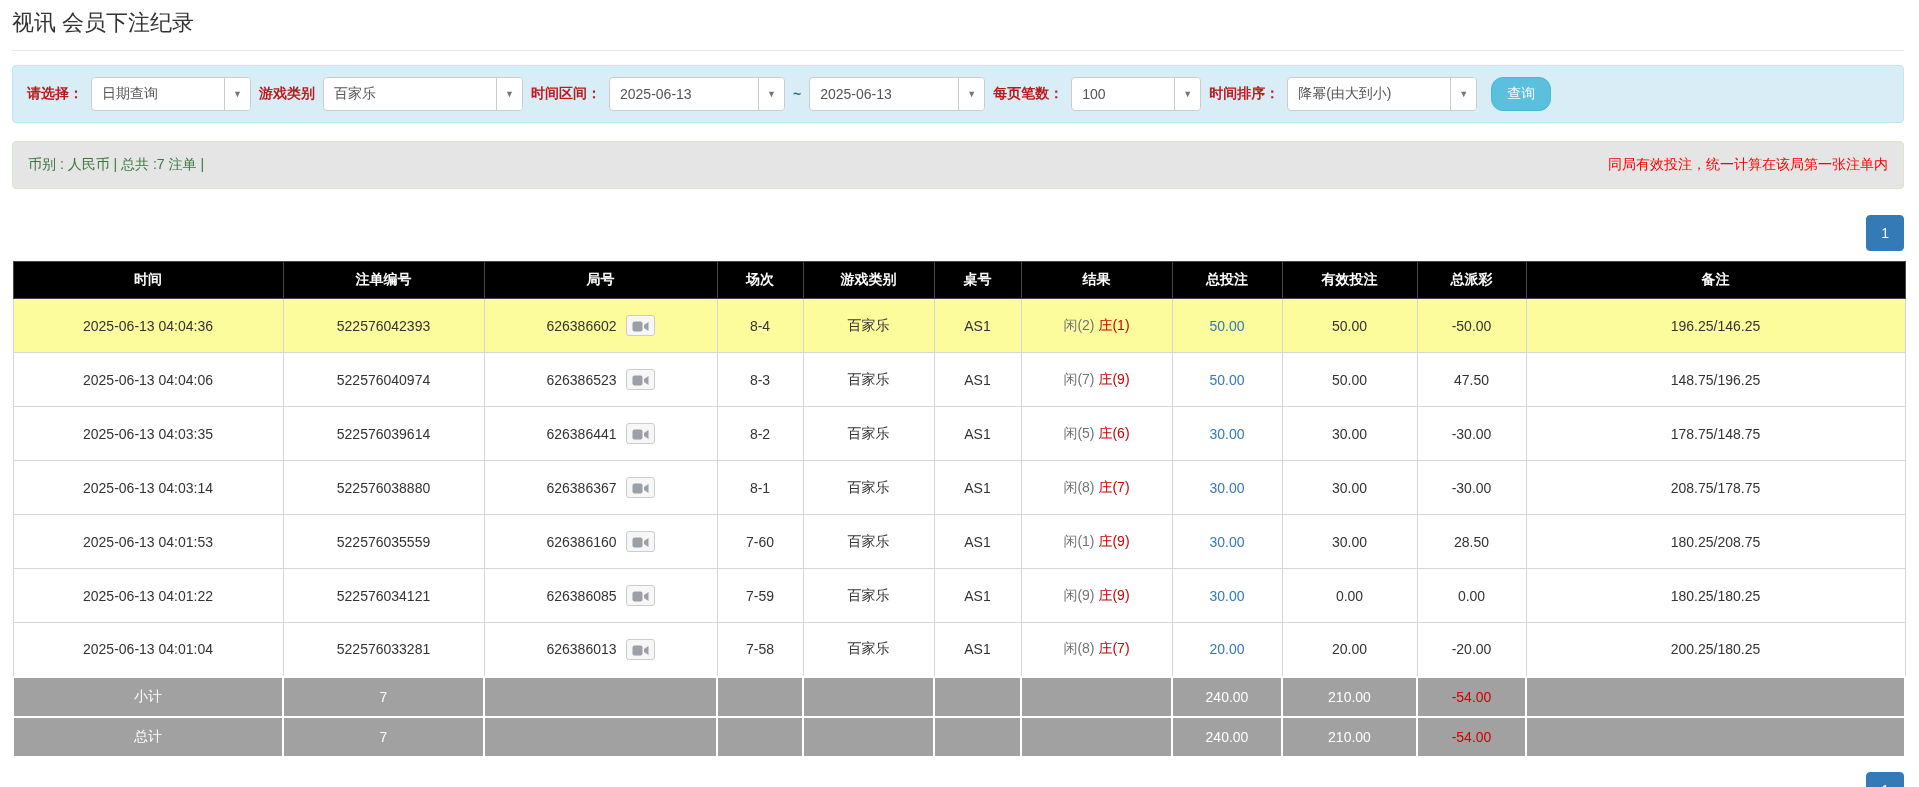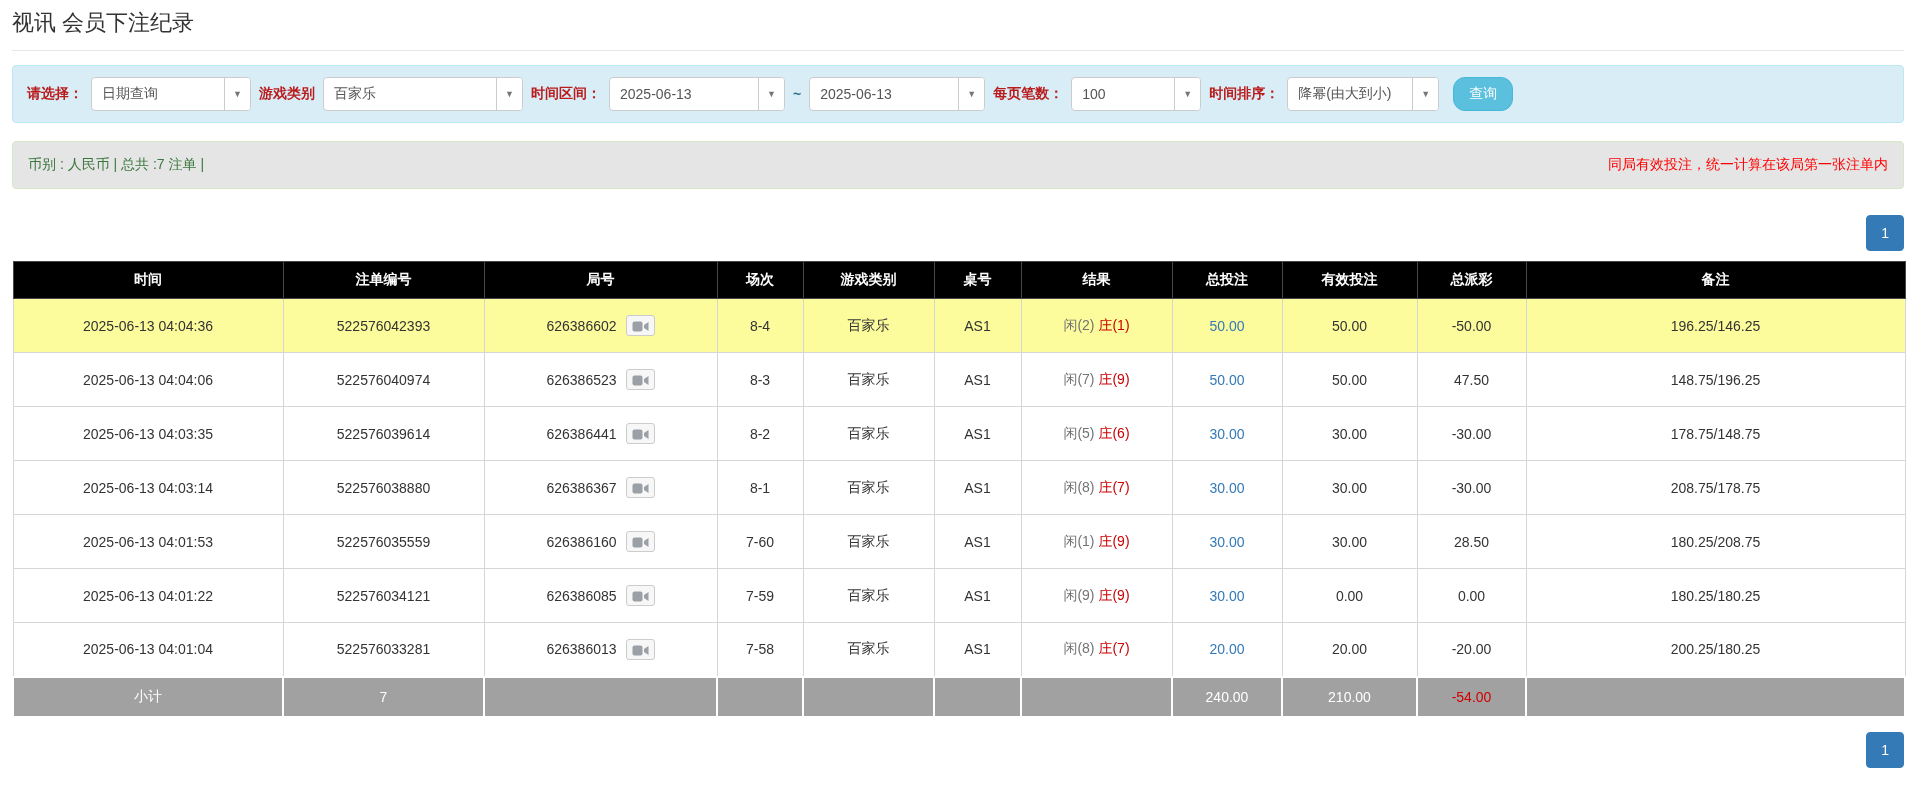--- a/index.html
+++ b/index.html
@@ -12,21 +12,21 @@
 
   .filter-bar { margin-top:14px; background:#d9edf7; border:1px solid #bce8f1; border-radius:4px;
     padding:11px 14px; display:flex; align-items:center; gap:8px; font-size:14px; }
   .flabel { color:#b91c1c; font-weight:bold; white-space:nowrap; }
   .select { display:inline-flex; align-items:stretch; background:#fff; border:1px solid #ccc;
     border-radius:4px; height:34px; overflow:hidden; cursor:pointer; }
   .select .val { display:flex; align-items:center; padding:0 10px; color:#555; flex:1; white-space:nowrap; }
   .select .caret { width:26px; display:flex; align-items:center; justify-content:center;
     border-left:1px solid #ccc; color:#777; font-size:9px; background:#fff; }
   .w-query { width:160px; } .w-game { width:200px; } .w-date { width:176px; }
-  .w-size { width:130px; } .w-sort { width:152px; }
+  .w-size { width:130px; } .w-sort { width:190px; }
   .tilde { color:#31708f; font-weight:bold; }
   .btn-query { margin-left:6px; background:#5bc0de; border:1px solid #46b8da; color:#fff;
     font-size:14px; padding:7px 15px; border-radius:12px; cursor:pointer; }
 
   .alert { margin-top:18px; background:#e5e5e5; border:1px solid #d6e9c6; border-radius:4px;
     padding:14px 15px; display:flex; justify-content:space-between; align-items:center; font-size:14px; }
   .alert .left { color:#3c763d; }
   .alert .right { color:#ff0000; }
 
   .pager { margin-top:26px; text-align:right; }
@@ -256,20 +256,33 @@
         <td></td>
         <td></td>
         <td></td>
         <td></td>
         <td></td>
         <td>240.00</td>
         <td>210.00</td>
         <td class="neg">-54.00</td>
         <td></td>
       </tr>
+      <tr>
+        <td>总计</td>
+        <td>7</td>
+        <td></td>
+        <td></td>
+        <td></td>
+        <td></td>
+        <td></td>
+        <td>240.00</td>
+        <td>210.00</td>
+        <td class="neg">-54.00</td>
+        <td></td>
+      </tr>
     </tfoot>
   </table>
 
   <div class="pager-bottom">
     <span class="page-btn">1</span>
   </div>
 
 </div>
 
 </body></html>

